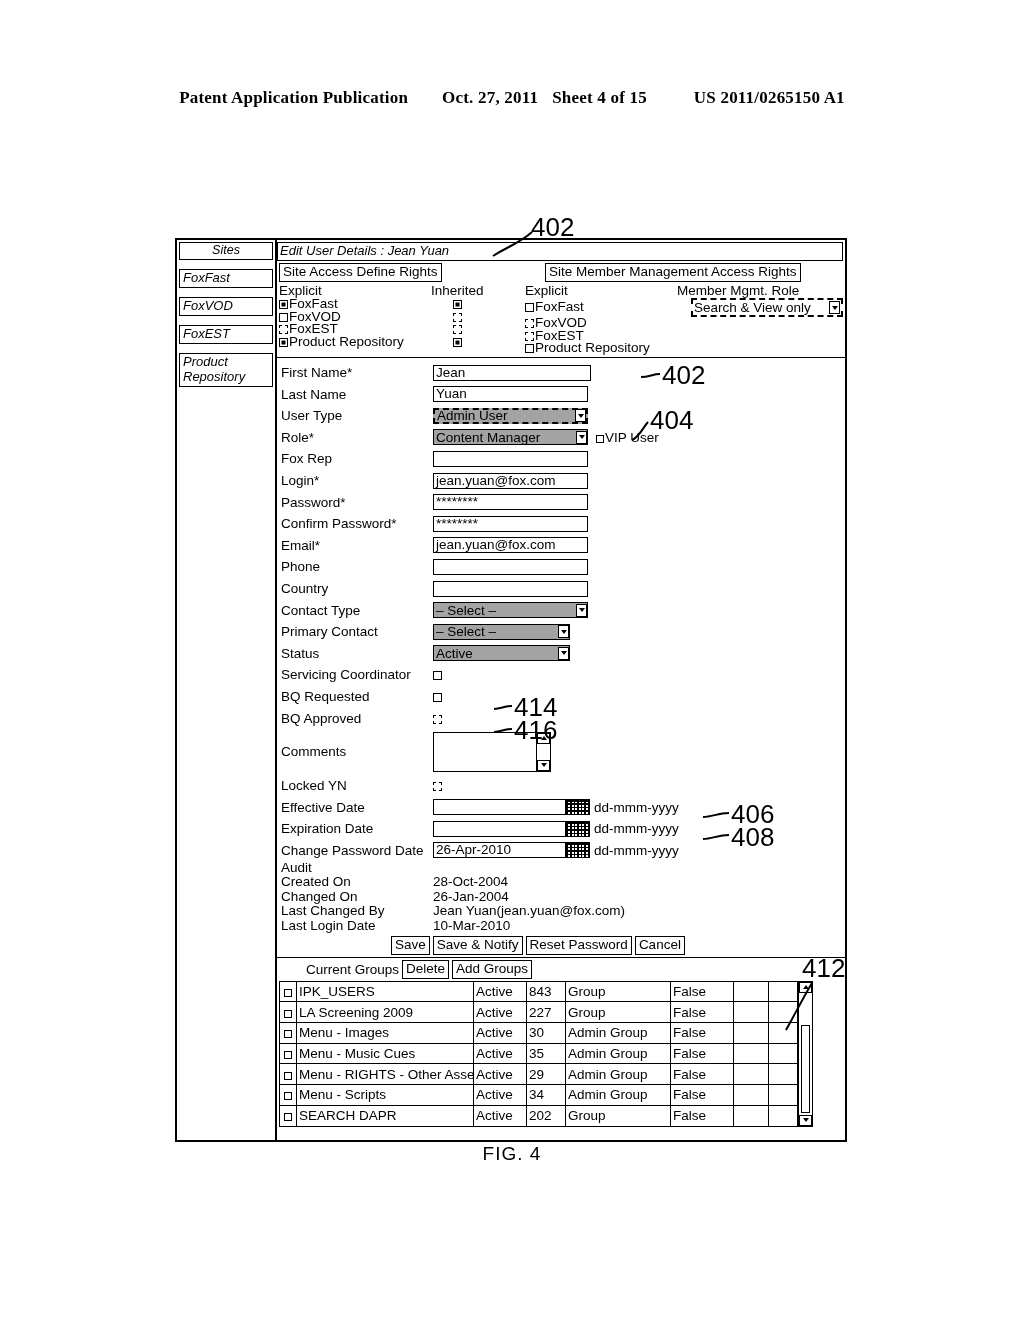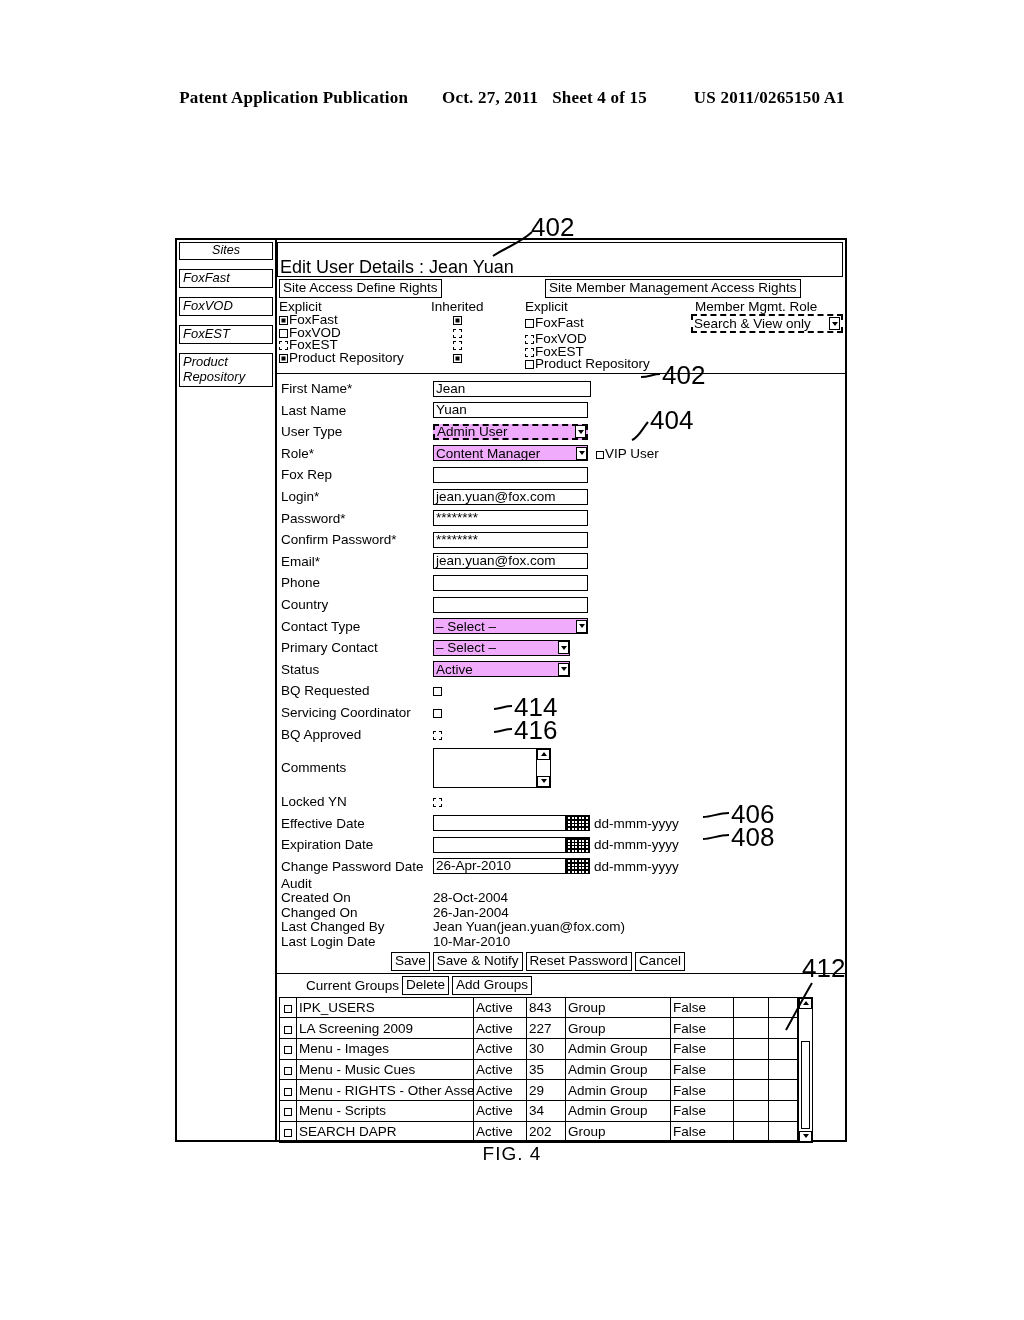--- a/index.html
+++ b/index.html
@@ -26,37 +26,37 @@
   
   .sidebar{width:144px;border-right:2px solid #000;box-sizing:border-box;
            padding:2px;display:flex;flex-direction:column;gap:9px;font-style:italic;}
   .side-head{border:1.5px solid #000;text-align:center;font-size:12.5px;
              padding:1px 0 2px;line-height:13px;}
   .side-item{border:1.5px solid #000;font-size:13px;padding:0px 3px 2px;
              line-height:15px;}
 
   
   .panel{flex:1;box-sizing:border-box;padding:0;display:flex;flex-direction:column;}
-  .title-bar{border:1.5px solid #000;margin:2px 2px 0 0;font-size:18px;
-             padding:16px 2px 1px;line-height:16px;}
+  .title-bar{border:1.5px solid #000;margin:2px 2px 0 0;font-size:13px;
+             padding:0 2px 1px;line-height:16px;font-style:italic;}
 
   
   .rights{display:flex;padding:1px 2px 0 2px;}
   .rights-left{width:246px;}
   .rights-right{flex:1;}
   .tabbtn{display:inline-block;border:1.5px solid #000;font-size:13.5px;
           padding:0 3px 1px;line-height:16px;}
   .rights-right .tabbtn{margin-left:20px;}
   .colhead{display:flex;font-size:13.5px;line-height:15px;padding-top:1px;}
   .colhead .c1{width:152px;}
   .colhead .c2{width:80px;}
   .cbrow{font-size:13.5px;line-height:12.6px;display:flex;align-items:center;}
   .cbrow .lbl{padding-left:0px;}
   .inh{width:80px;text-align:left;padding-left:36px;}
-  .mm-role{margin-left:18px;font-size:13.5px;}
+  .mm-role{font-size:13.5px;}
   .dash-select{border:2px dashed #000;font-size:13.5px;line-height:15px;
                width:152px;display:flex;justify-content:space-between;
                align-items:center;padding:0 1px;box-sizing:border-box;
                margin-left:14px;}
 
   
   .cb{display:inline-block;width:9px;height:9px;border:1.5px solid #000;
       box-sizing:border-box;margin-right:1px;position:relative;top:1px;background:#fff;}
   .cb.checked{background:#000;box-shadow:inset 0 0 0 1.5px #fff;}
   .cb.dashed{border:1.5px dashed #000;}
@@ -72,21 +72,21 @@
   
   .form{padding:4px 2px 0 4px;}
   .frow{display:flex;align-items:center;height:21.6px;font-size:13.5px;}
   .flabel{width:152px;flex:none;line-height:15px;}
   .finput{width:155px;height:16px;border:1.5px solid #000;box-sizing:border-box;
           font-size:13.5px;line-height:13px;padding:0 2px;background:#fff;
           overflow:hidden;white-space:nowrap;}
   .finput.wide{width:158px;}
   .fselect{height:16px;border:1.5px solid #000;box-sizing:border-box;
            display:flex;align-items:center;justify-content:space-between;
-           font-size:13.5px;line-height:13px;padding:0 0 0 2px;background:#f0abfc;}
+           font-size:13.5px;line-height:13px;padding:0 0 0 2px;background:#a3a3a3;}
   .fselect.w1{width:155px;}
   .fselect.w2{width:137px;}
   .fselect.dash{border:2px dashed #000;width:155px;}
   .fsel-txt{overflow:hidden;white-space:nowrap;}
   .vip{margin-left:8px;font-size:13.5px;white-space:nowrap;}
 
   
   .ta-row{display:flex;align-items:center;height:46px;font-size:13.5px;}
   .ta{width:118px;height:40px;border:1.5px solid #000;box-sizing:border-box;
       display:flex;background:#fff;}
@@ -305,26 +305,26 @@
 
       <div class="frow">
         <div class="flabel">Status</div>
         <div class="fselect w2">
           <span class="fsel-txt">Active</span>
           <span class="arrow"></span>
         </div>
       </div>
 
       <div class="frow">
+        <div class="flabel">Servicing Coordinator</div>
+        <span class="cb"></span>
+      </div>
+
+      <div class="frow">
         <div class="flabel">BQ Requested</div>
-        <span class="cb"></span>
-      </div>
-
-      <div class="frow">
-        <div class="flabel">Servicing Coordinator</div>
         <span class="cb"></span>
       </div>
 
       <div class="frow">
         <div class="flabel">BQ Approved</div>
         <span class="cb dashed"></span>
       </div>
 
       <div class="ta-row">
         <div class="flabel">Comments</div>

